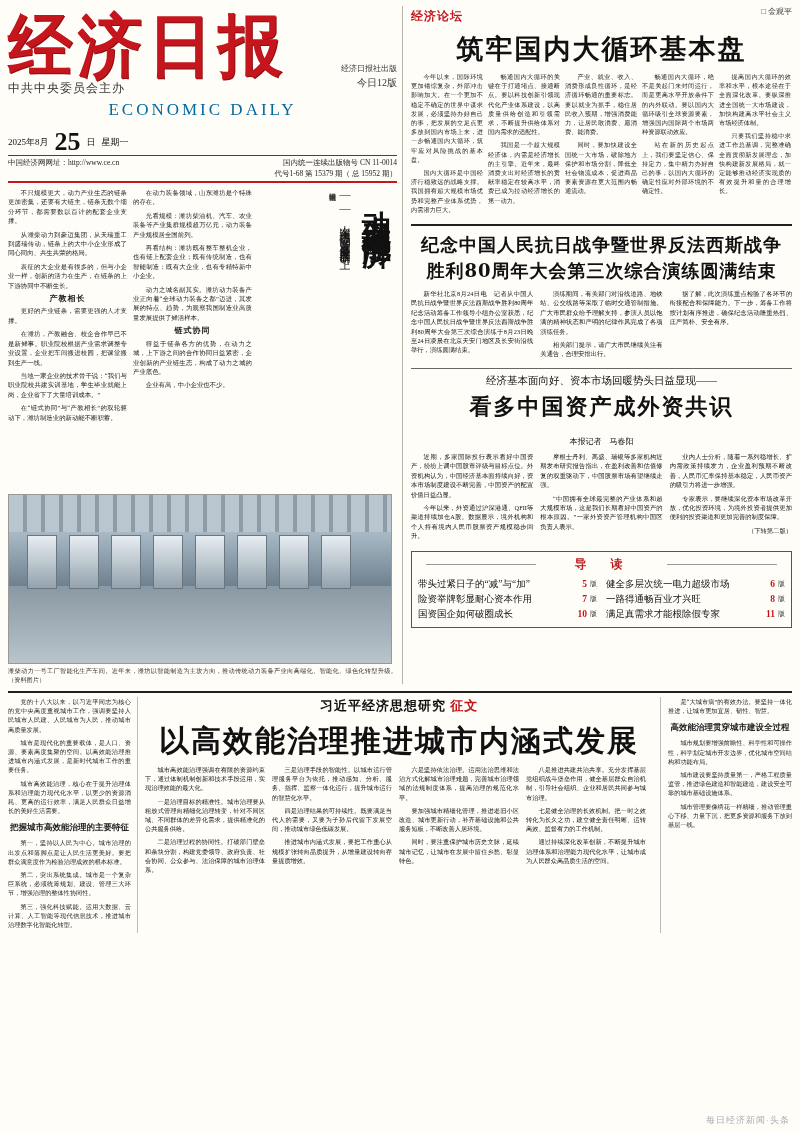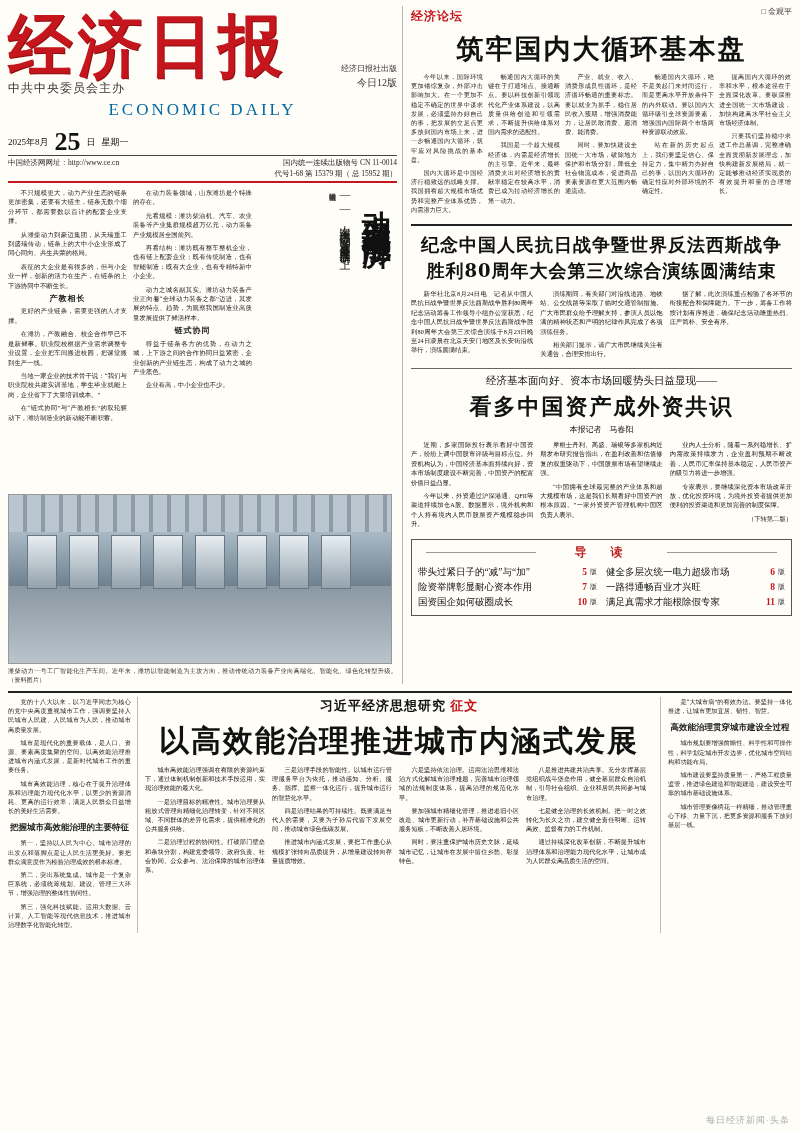--- a/index.html
+++ b/index.html
@@ -73,21 +73,21 @@
   .kicker { color:#c4161c; font-weight:700; font-size:12px; letter-spacing:1px; }
   .byline-r { float:right; font-size:8px; color:#333; }
   .hl1 { font-size:27px; font-weight:700; text-align:center; letter-spacing:2px; margin:6px 0 5px; font-family:"DejaVu Serif",serif;}
   .rline { border-top:1px solid #666; margin:5px 0; }
   .rline2 { border-top:2px solid #222; margin:6px 0 5px; }
   .cols5 { display:flex; gap:5px; }
   .rcol { width:72px; font-size:6.2px; line-height:9.2px; text-align:justify; color:#222;}
   .rcol p { margin:0 0 4px; text-indent:2em; }
 
   .hl2 { font-size:18px; font-weight:700; text-align:center; line-height:28px; letter-spacing:1px; margin:4px 0; font-family:"DejaVu Serif",serif;}
-  .hl2b { font-size:22px; font-weight:700; text-align:center; letter-spacing:2px; margin:4px 0 4px;font-family:"DejaVu Serif",serif;}
+  .hl2b { font-size:22px; font-weight:700; text-align:center; letter-spacing:2px; margin:4px 0 16px;font-family:"DejaVu Serif",serif;}
   .sublead { text-align:center; font-size:10.5px; margin:4px 0 2px; }
   .cols3 { display:flex; gap:7px; }
   .r3col { width:124px; font-size:6.3px; line-height:9.4px; text-align:justify;}
   .r3col p { margin:0 0 4px; text-indent:2em; }
 
   
   .guide { border:1px solid #555; margin-top:6px; padding:4px 6px 5px; }
   .guide-hd { text-align:center; font-weight:700; font-size:12px; letter-spacing:6px; color:#b91c1c; position:relative; margin-bottom:4px;}
   .guide-hd:before, .guide-hd:after{ content:""; position:absolute; top:50%; width:110px; border-top:1px solid #999;}
   .guide-hd:before{ left:8px;} .guide-hd:after{ right:8px;}

